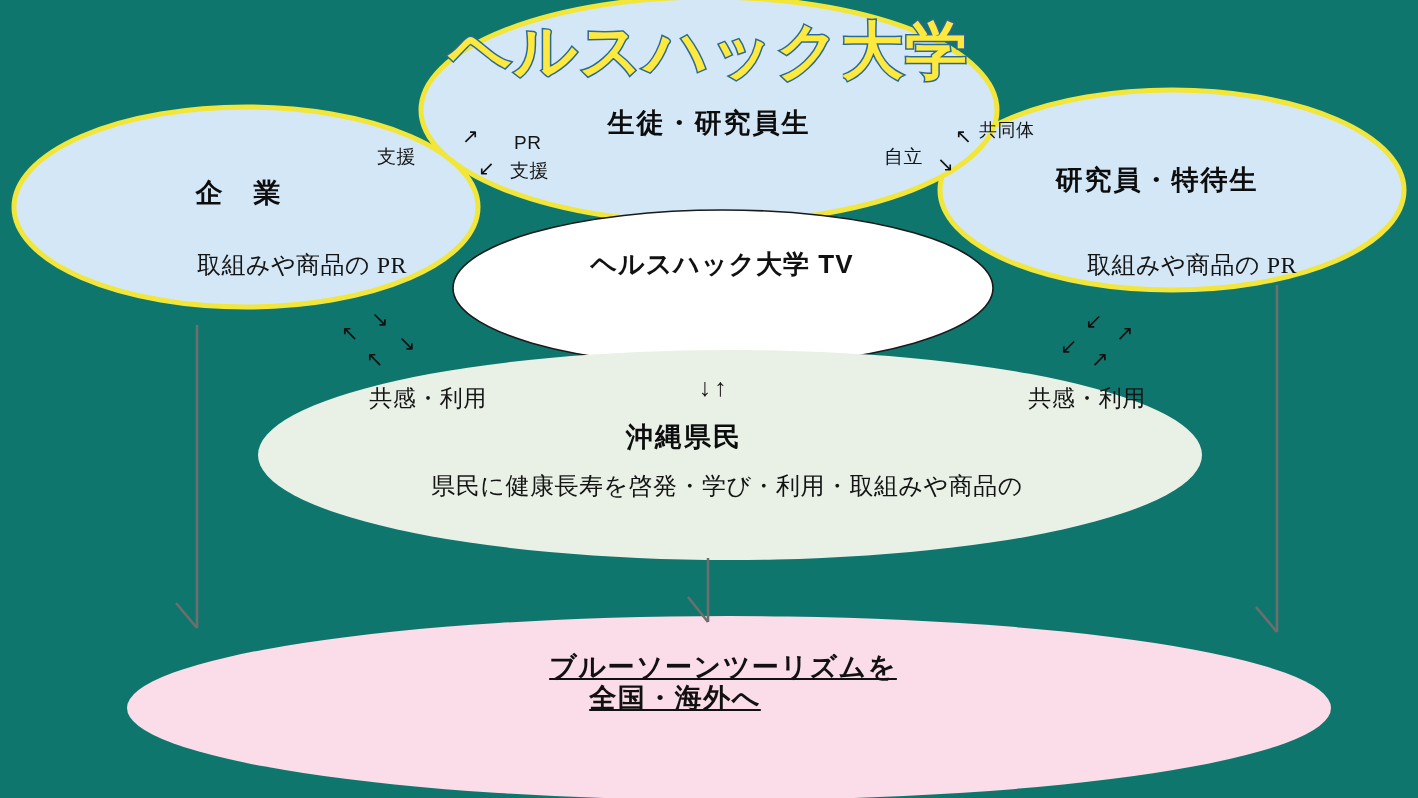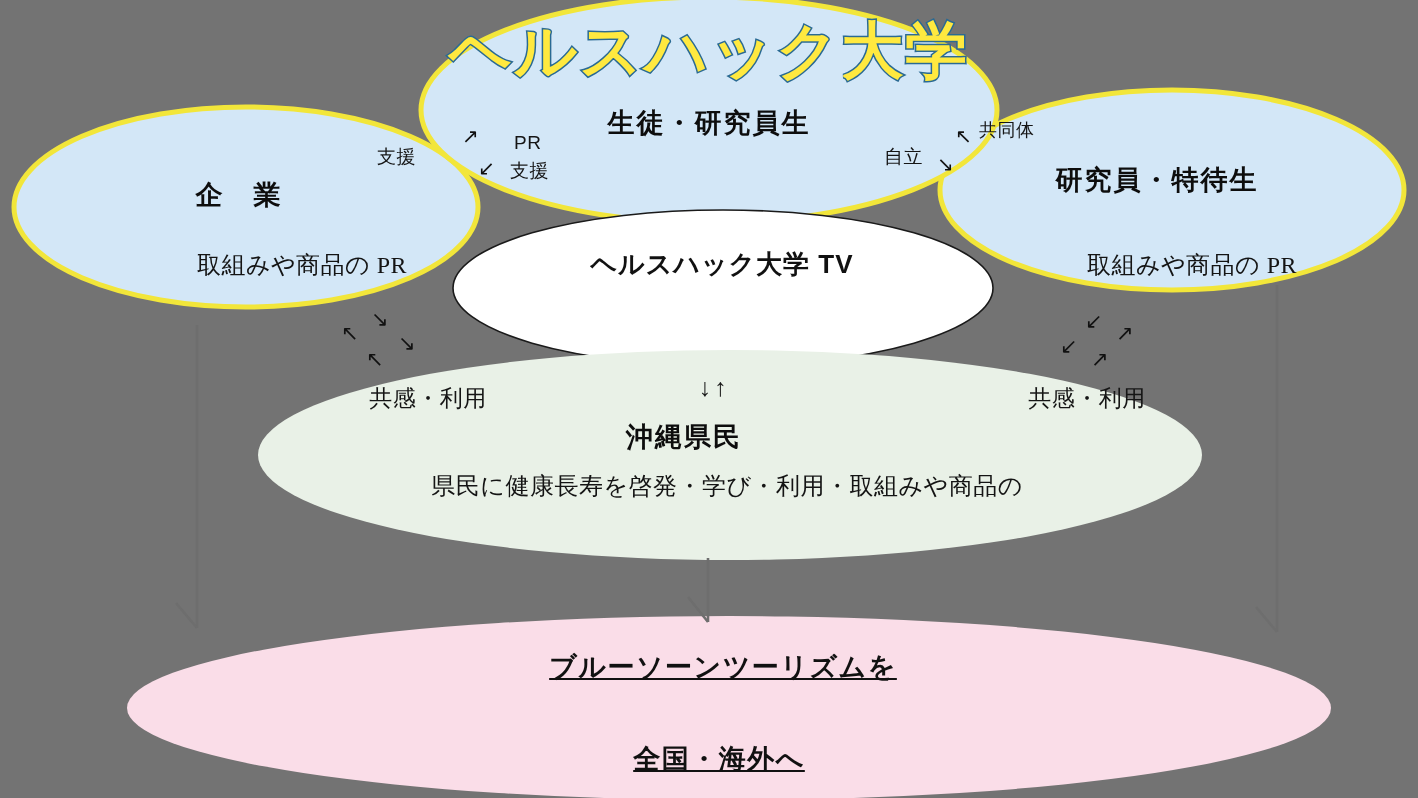--- a/index.html
+++ b/index.html
@@ -9,21 +9,21 @@
   }
   body {
     font-family: "Liberation Sans", "DejaVu Sans", sans-serif;
     color: #111111;
   }
   #canvas {
     position: relative;
     width: 1418px;
     height: 798px;
     overflow: hidden;
-    background: #737373;
+    background: #0f766e;
   }
   #shapes {
     position: absolute;
     left: 0;
     top: 0;
     width: 1418px;
     height: 798px;
   }
   .lbl {
     position: absolute;
@@ -132,33 +132,33 @@
   </svg>
 
   <div id="title-wrap">
     <svg width="620" height="90" viewBox="0 0 620 90">
       <text id="title-text" x="310" y="62" text-anchor="middle" font-family="'Liberation Sans','DejaVu Sans',sans-serif" font-size="62" font-weight="bold" fill="#ffe93f" stroke="#2a6a93" stroke-width="3" paint-order="stroke fill" letter-spacing="2">ヘルスハック大学</text>
     </svg>
   </div>
 
   <div class="lbl lbl-center node-title" style="left:709px; top:108px;">生徒・研究員生</div>
 
-  <div class="lbl lbl-center node-title" style="left:239px; top:180px;">企　業</div>
+  <div class="lbl lbl-center node-title" style="left:239px; top:180px;font-family:Liberation Mono, monospace;">企　業</div>
   <div class="lbl lbl-center node-sub" style="left:302px; top:252px;">取組みや商品の PR</div>
 
   <div class="lbl lbl-center node-title" style="left:1157px; top:165px;">研究員・特待生</div>
   <div class="lbl lbl-center node-sub" style="left:1192px; top:252px;">取組みや商品の PR</div>
 
   <div class="lbl lbl-center tv-title" style="left:722px; top:250px;">ヘルスハック大学 TV</div>
 
   <div class="lbl lbl-center node-title" style="left:684px; top:422px;">沖縄県民</div>
   <div class="lbl lbl-center node-sub" style="left:727px; top:473px;">県民に健康長寿を啓発・学び・利用・取組みや商品の</div>
 
   <div class="lbl lbl-center pink-line" style="left:723px; top:652px;">ブルーソーンツーリズムを</div>
-  <div class="lbl lbl-center pink-line" style="left:675px; top:744px;margin-left:44px;">全国・海外へ</div>
+  <div class="lbl lbl-center pink-line" style="left:675px; top:683px;">全国・海外へ</div>
 
   <div class="lbl edge-label" style="left:377px; top:146px;">支援</div>
 
   <div class="lbl edge-label" style="left:514px; top:132px;">PR</div>
   <div class="lbl edge-label" style="left:510px; top:160px;">支援</div>
 
   <div class="lbl edge-label" style="left:884px; top:146px;">自立</div>
   <div class="lbl edge-label-sm" style="left:979px; top:120px;">共同体</div>
 
   <div class="lbl lbl-center edge-label" style="left:428px; top:385px; font-size:23px;">共感・利用</div>

